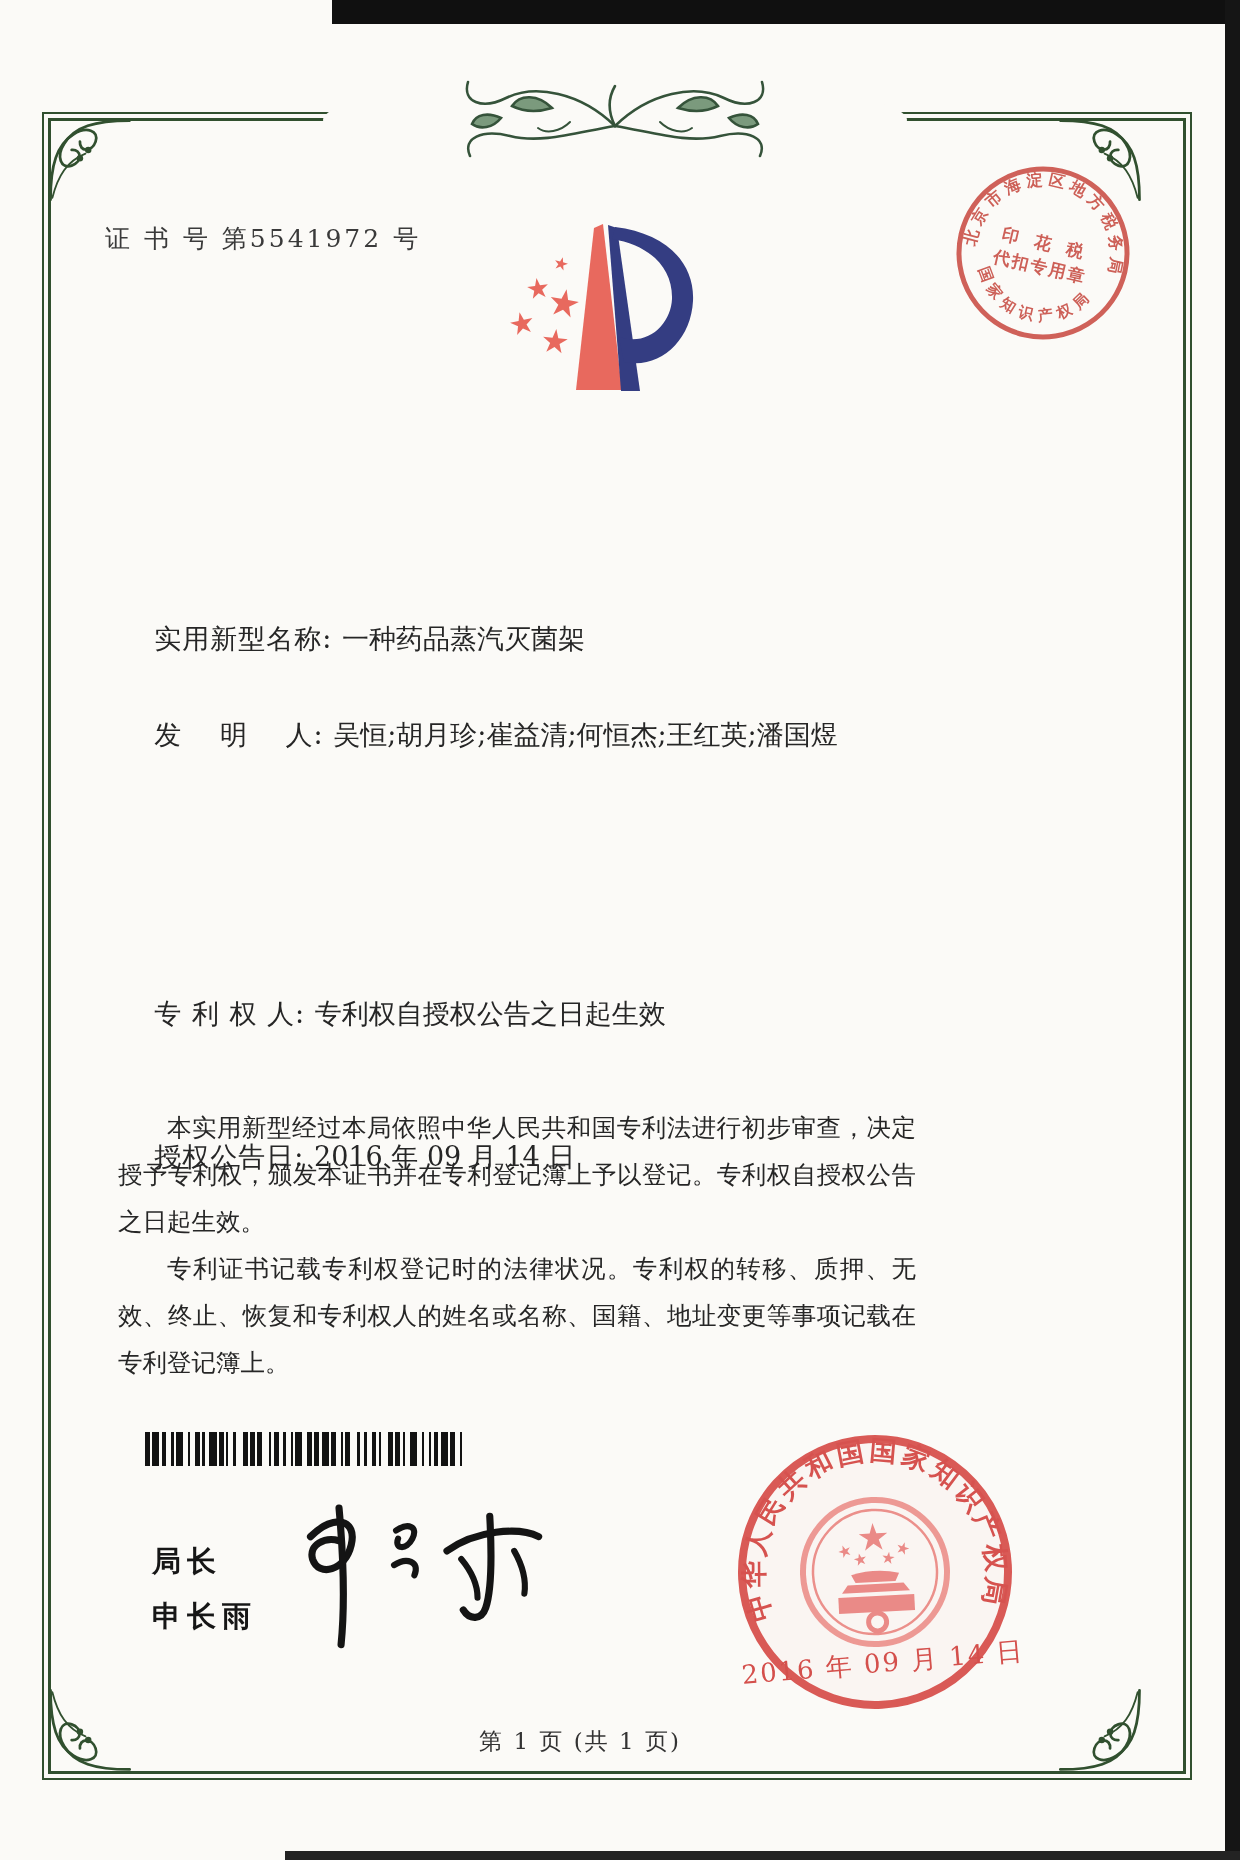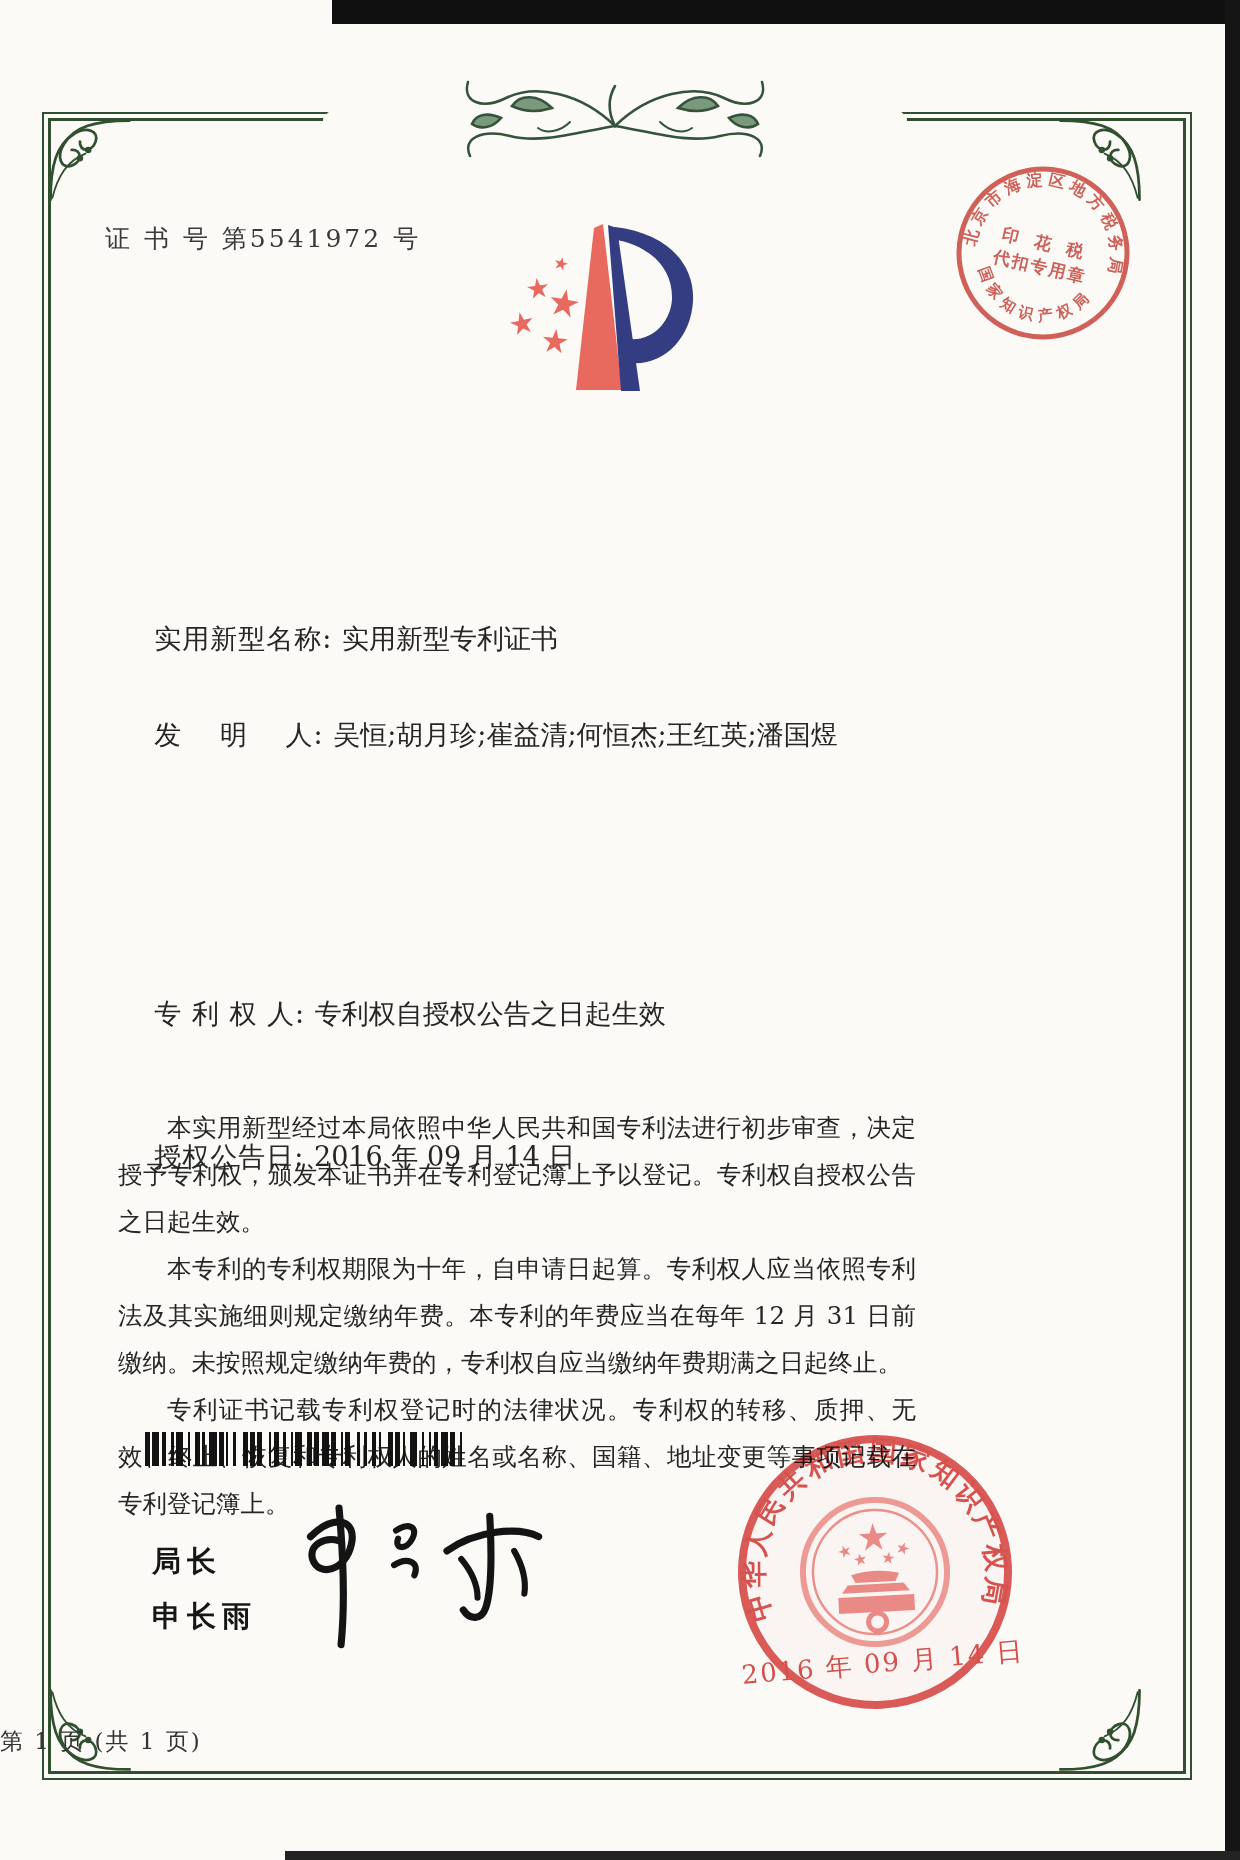--- a/index.html
+++ b/index.html
@@ -39,21 +39,21 @@
   .director-title{position:absolute;left:152px;top:1542px;font-size:29px;font-weight:700;
                   font-family:"DejaVu Sans","Liberation Sans",sans-serif;color:#161616;letter-spacing:6px;}
   .director-name{position:absolute;left:152px;top:1597px;font-size:29px;font-weight:700;
                  font-family:"DejaVu Sans","Liberation Sans",sans-serif;color:#161616;letter-spacing:6px;}
   .signature{position:absolute;left:282px;top:1502px;width:275px;height:155px;}
   
   .office-seal{position:absolute;left:733px;top:1430px;width:284px;height:284px;
                transform:rotate(-3deg);mix-blend-mode:multiply;opacity:.95;}
   .tax-seal{position:absolute;left:954px;top:164px;width:178px;height:178px;
             transform:rotate(13deg);mix-blend-mode:multiply;opacity:.92;}
-  .footer{position:absolute;left:0;top:1726px;width:1160px;text-align:left;
+  .footer{position:absolute;left:0;top:1726px;width:1160px;text-align:center;
           font-size:23px;letter-spacing:2px;color:#333;white-space:pre;}
 </style>
 </head>
 <body>
 
 <div class="page">
 
   <div class="scan-top"></div>
   <div class="scan-right"></div>
   <div class="scan-bottom"></div>
@@ -135,35 +135,34 @@
       <g fill="#343d82">
         <polygon points="110,7 119,10 142,173 123,173"></polygon>
         <path d="M117,9 C168,15 197,45 195,83 C193,123 161,152 126,144 L121,119
                  C151,129 173,105 174,81 C175,49 151,27 114,21 Z"></path>
       </g>
     </svg>
   </div>
 
 
   <div class="field-row" style="top:590px">
-    <span class="f-label">实用新型名称: </span><span class="f-value">实用新型专利证书</span>
+    <span class="f-label">实用新型名称: </span><span class="f-value">一种药品蒸汽灭菌架</span>
   </div>
   <div class="field-row" style="top:686px">
     <span class="f-label">发　 明　 人: </span><span class="f-value">吴恒;胡月珍;崔益清;何恒杰;王红英;潘国煜</span>
   </div>
   <div class="field-row" style="top:965px">
     <span class="f-label">专 利 权 人: </span><span class="f-value">专利权自授权公告之日起生效</span>
   </div>
   <div class="field-row" style="top:1108px">
     <span class="f-label">授权公告日: </span><span class="f-value">2016 年 09 月 14 日</span>
   </div>
 
   <div class="body-text">
     <p>本实用新型经过本局依照中华人民共和国专利法进行初步审查，决定授予专利权，颁发本证书并在专利登记簿上予以登记。专利权自授权公告之日起生效。</p>
-    <p>本专利的专利权期限为十年，自申请日起算。专利权人应当依照专利法及其实施细则规定缴纳年费。本专利的年费应当在每年 12 月 31 日前缴纳。未按照规定缴纳年费的，专利权自应当缴纳年费期满之日起终止。</p>
     <p>专利证书记载专利权登记时的法律状况。专利权的转移、质押、无效、终止、恢复和专利权人的姓名或名称、国籍、地址变更等事项记载在专利登记簿上。</p>
   </div>
 
   <div class="barcode" id="barcode">
       <div class="bar" style="width: 4.8px; background: rgb(18, 18, 18);"></div>
       <div class="bar" style="width: 2.4px; background: transparent;"></div>
       <div class="bar" style="width: 7.2px; background: rgb(18, 18, 18);"></div>
       <div class="bar" style="width: 2.4px; background: transparent;"></div>
       <div class="bar" style="width: 4.8px; background: rgb(18, 18, 18);"></div>
       <div class="bar" style="width: 4.8px; background: transparent;"></div>

